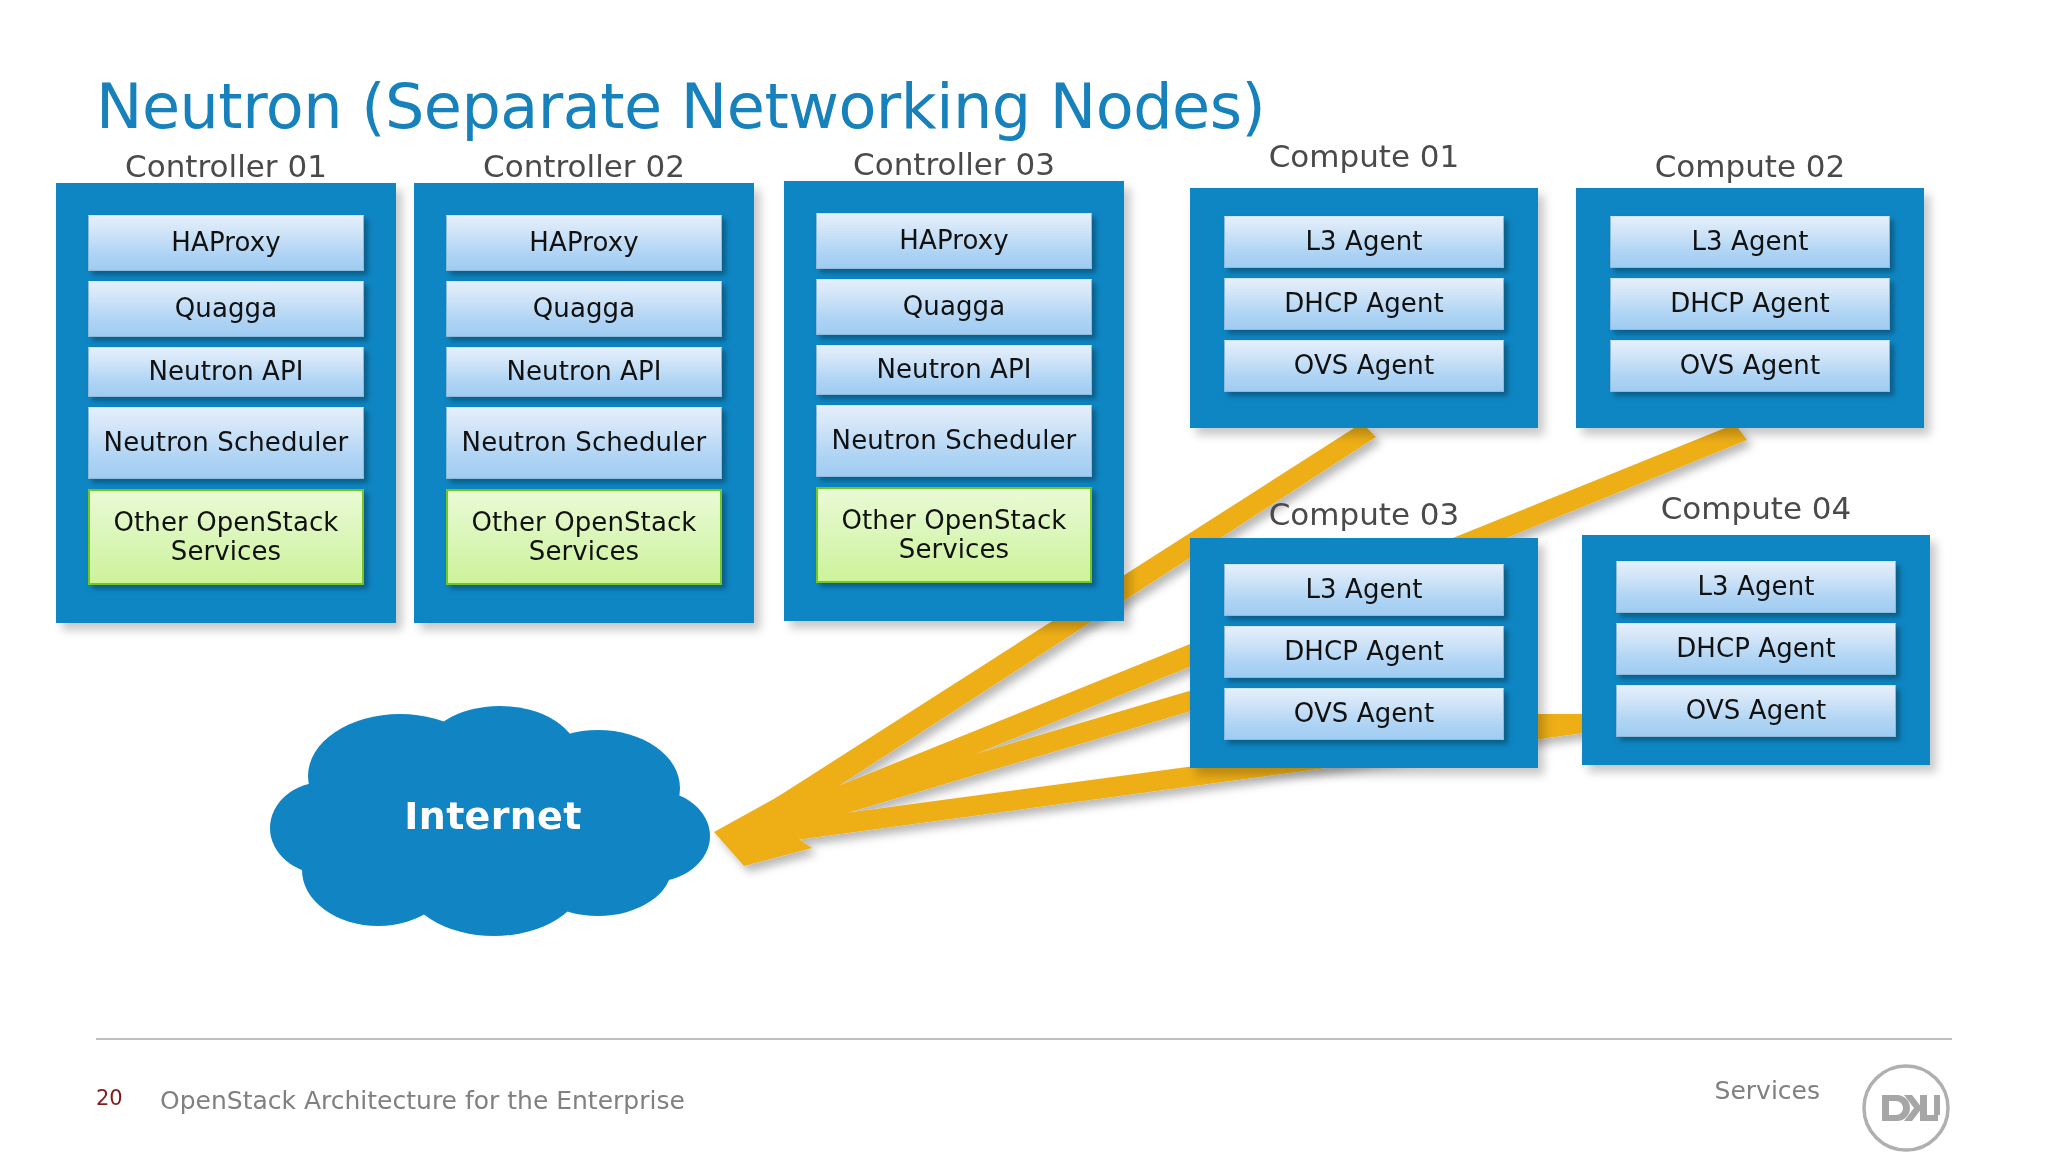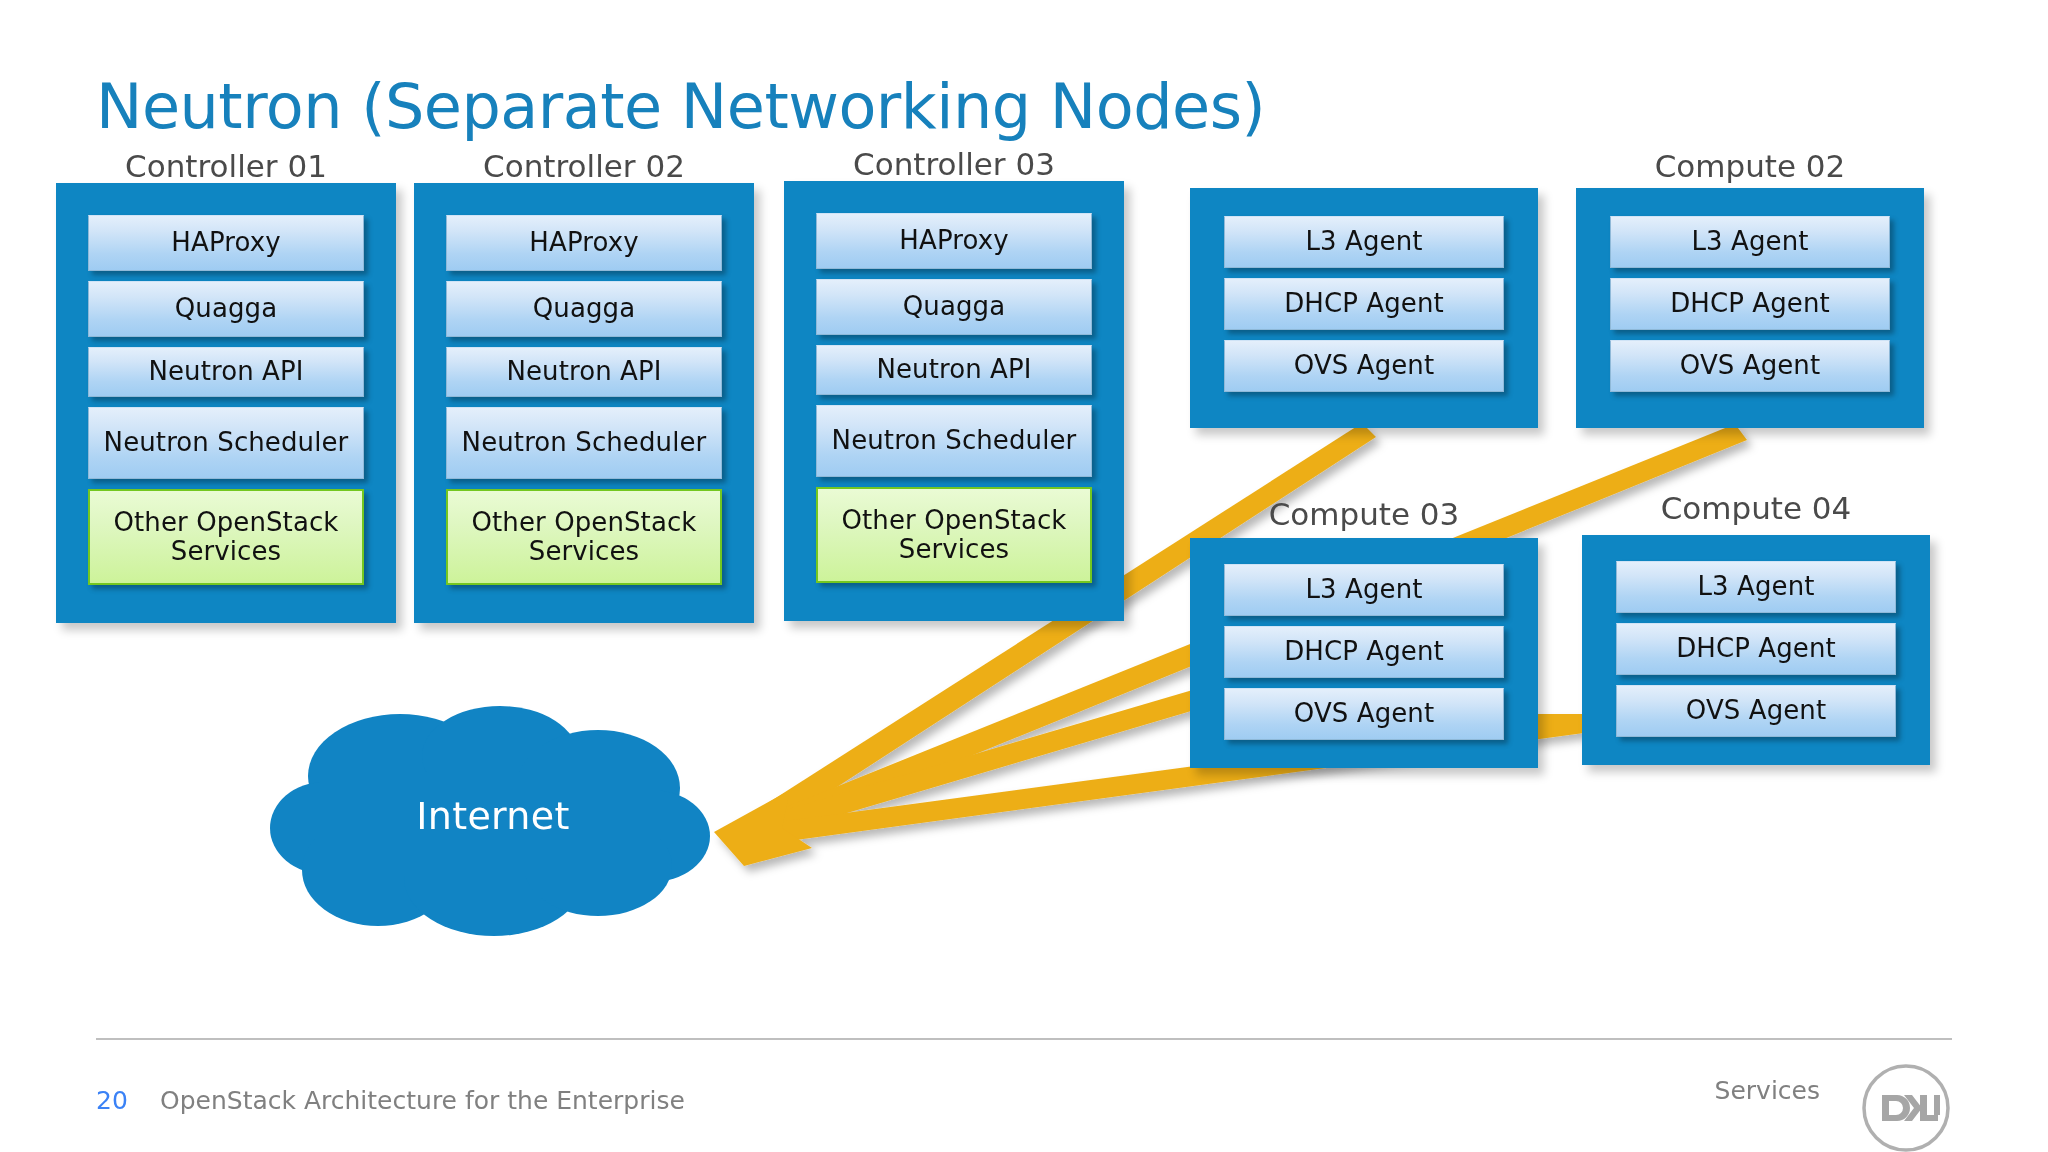--- a/index.html
+++ b/index.html
@@ -85,21 +85,21 @@
     inset: 0;
   }
   #internet-label {
     position: absolute;
     left: 0;
     top: 94px;
     width: 100%;
     text-align: center;
     color: #FFFFFF;
     font-size: 38px;
-    font-weight: 400;
+    font-weight: 700;
     letter-spacing: 0.3px;
   }
 
   
   #connectors {
     position: absolute;
     left: 0; top: 0;
     width: 2048px;
     height: 1152px;
     pointer-events: none;
@@ -111,22 +111,22 @@
     left: 96px;
     top: 1038px;
     width: 1856px;
     height: 2px;
     background: #BFBFBF;
   }
   #footer-page {
     position: absolute;
     left: 96px;
     top: 1086px;
-    font-size: 25px;
-    color: #3b82f6;
+    font-size: 21px;
+    color: #7f1d1d;
   }
   #footer-subject {
     position: absolute;
     left: 160px;
     top: 1086px;
     font-size: 25px;
     color: #808080;
   }
   #footer-services {
     position: absolute;
@@ -242,20 +242,21 @@
         </div>
         <div class="svc" style="position: absolute; left: 32px; top: 224px; width: 276px; height: 72px;">
           <span style="display: block; width: 100%; padding: 0px 6px; box-sizing: border-box;">Neutron Scheduler</span>
         </div>
         <div class="svc green" style="position: absolute; left: 32px; top: 306px; width: 276px; height: 96px;">
           <span style="display: block; width: 100%; padding: 0px 6px; box-sizing: border-box;">Other OpenStack Services</span>
         </div>
       </div>
     </div>
     <div class="node-group" style="left: 0px; top: 0px; width: 2048px; height: 1152px;">
+      <div class="node-caption" style="left: 1190px; top: 138px; width: 348px;">Compute 01</div>
       <div class="node-body" style="left: 1190px; top: 188px; width: 348px; height: 240px;">
         <div class="svc" style="position: absolute; left: 34px; top: 28px; width: 280px; height: 52px;">
           <span style="display: block; width: 100%; padding: 0px 6px; box-sizing: border-box;">L3 Agent</span>
         </div>
         <div class="svc" style="position: absolute; left: 34px; top: 90px; width: 280px; height: 52px;">
           <span style="display: block; width: 100%; padding: 0px 6px; box-sizing: border-box;">DHCP Agent</span>
         </div>
         <div class="svc" style="position: absolute; left: 34px; top: 152px; width: 280px; height: 52px;">
           <span style="display: block; width: 100%; padding: 0px 6px; box-sizing: border-box;">OVS Agent</span>
         </div>

